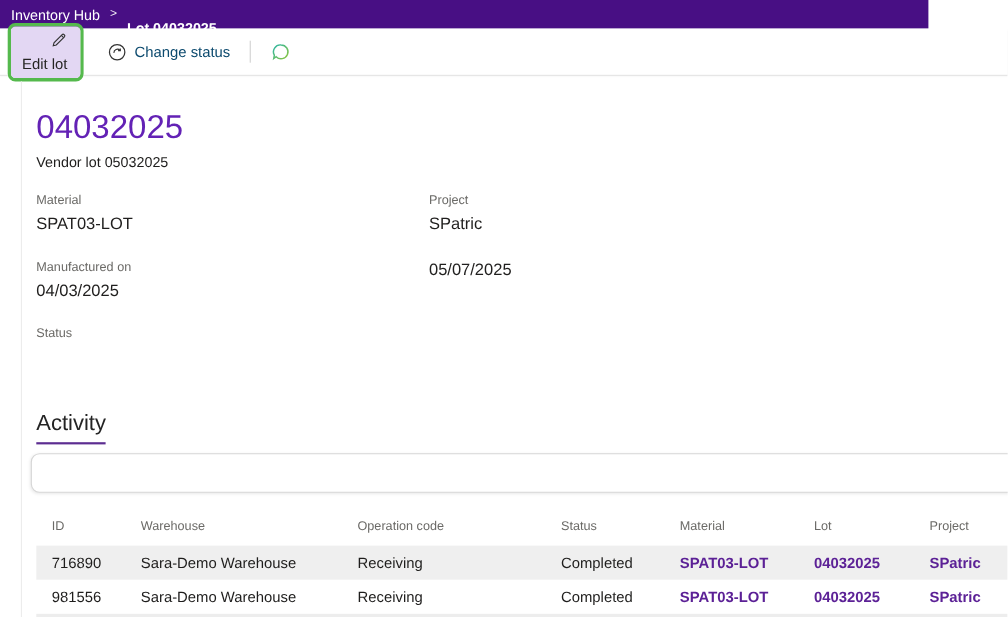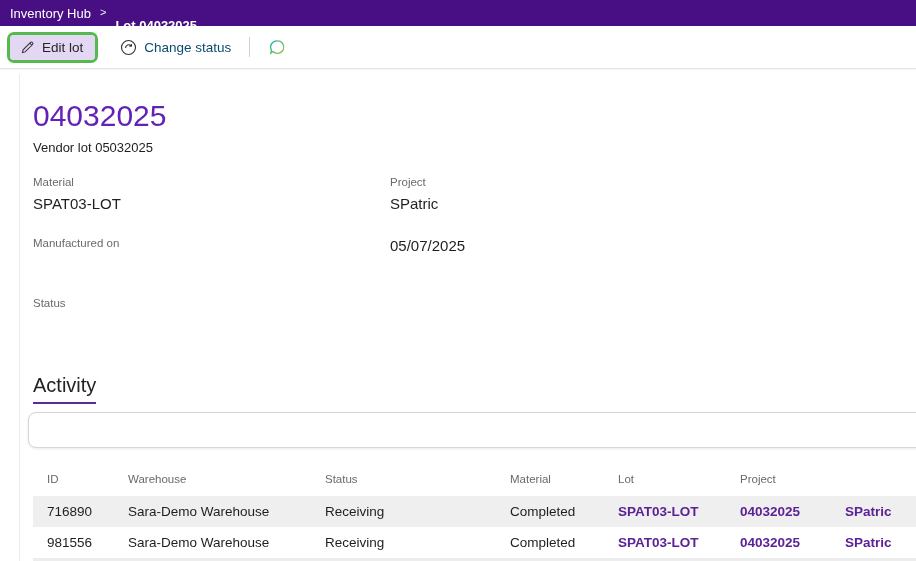--- a/index.html
+++ b/index.html
@@ -4,21 +4,21 @@
 <style>
   html,body{margin:0;padding:0;}
   body{
     width:916px;height:561px;position:relative;overflow:hidden;
     background:#ffffff;
     font-family:"Liberation Sans","DejaVu Sans",sans-serif;
     -webkit-font-smoothing:antialiased;
   }
   
   .topbar{
-    position:absolute;left:0;top:0;width:916px;height:26px;
+    position:absolute;left:0;top:0;width:844px;height:26px;
     background:#480f84;color:#ffffff;
     display:flex;align-items:center;padding:0 0 0 10px;box-sizing:border-box;
     font-size:13px;
   }
   .crumb{white-space:nowrap;}
   .crumb.root{font-weight:400;}
   .crumb.sep{margin:0 9px;font-size:11px;opacity:.95;transform:translateY(-1px);}
   .crumb.current{font-weight:700;margin-top:24px;}
   
   .toolbar{
@@ -27,21 +27,21 @@
     box-shadow:0 1px 2px rgba(0,0,0,.05);
     display:flex;align-items:center;padding-left:7px;box-sizing:border-box;
   }
   .edit-highlight{
     border:3px solid #55b94d;border-radius:7px;display:inline-flex;
   }
   .edit-btn{
     display:inline-flex;align-items:flex-end;gap:7px;
     background:#e3d7f3;border:none;border-radius:4px;
     padding:5px 12px 5px 10px;cursor:pointer;
-    font-family:inherit;font-size:13.5px;color:#252423;
+    font-family:inherit;font-size:13.5px;color:#252423;flex-direction:column;
   }
   .tb-btn{
     display:inline-flex;align-items:center;gap:7px;margin-left:14px;
     background:transparent;border:none;cursor:pointer;
     font-family:inherit;font-size:13.5px;color:#0c4a6e;padding:6px 8px;
   }
   .tb-divider{width:1px;height:20px;background:#d1d1d1;margin:0 12px 0 10px;}
   .tb-iconbtn{background:transparent;border:none;cursor:pointer;padding:4px 6px;display:inline-flex;}
   .icon{display:inline-flex;align-items:center;}
   
@@ -142,38 +142,40 @@
 <div class="field f-material">
   <div class="flabel">Material</div>
   <div class="fvalue">SPAT03-LOT</div>
 </div>
 <div class="field f-project">
   <div class="flabel">Project</div>
   <div class="fvalue">SPatric</div>
 </div>
 <div class="field f-manufactured">
   <div class="flabel">Manufactured on</div>
+  <div class="fvalue">04/03/2025</div>
 </div>
 <div class="field f-expires">
   <div class="fvalue">05/07/2025</div>
 </div>
 <div class="field f-status">
   <div class="flabel">Status</div>
 </div>
 
 <div class="tabs">
   <div class="tab active">Activity</div>
 </div>
 
 <div class="filter-bar"></div>
 
 <div class="grid">
   <div class="grid-row grid-head">
     <span class="cell">ID</span>
     <span class="cell">Warehouse</span>
+    <span class="cell">Operation code</span>
     <span class="cell">Status</span>
     <span class="cell">Material</span>
     <span class="cell">Lot</span>
     <span class="cell">Project</span>
   </div>
 
   <div class="grid-row data-row alt">
     <span class="cell">716890</span>
     <span class="cell">Sara-Demo Warehouse</span>
     <span class="cell">Receiving</span>

